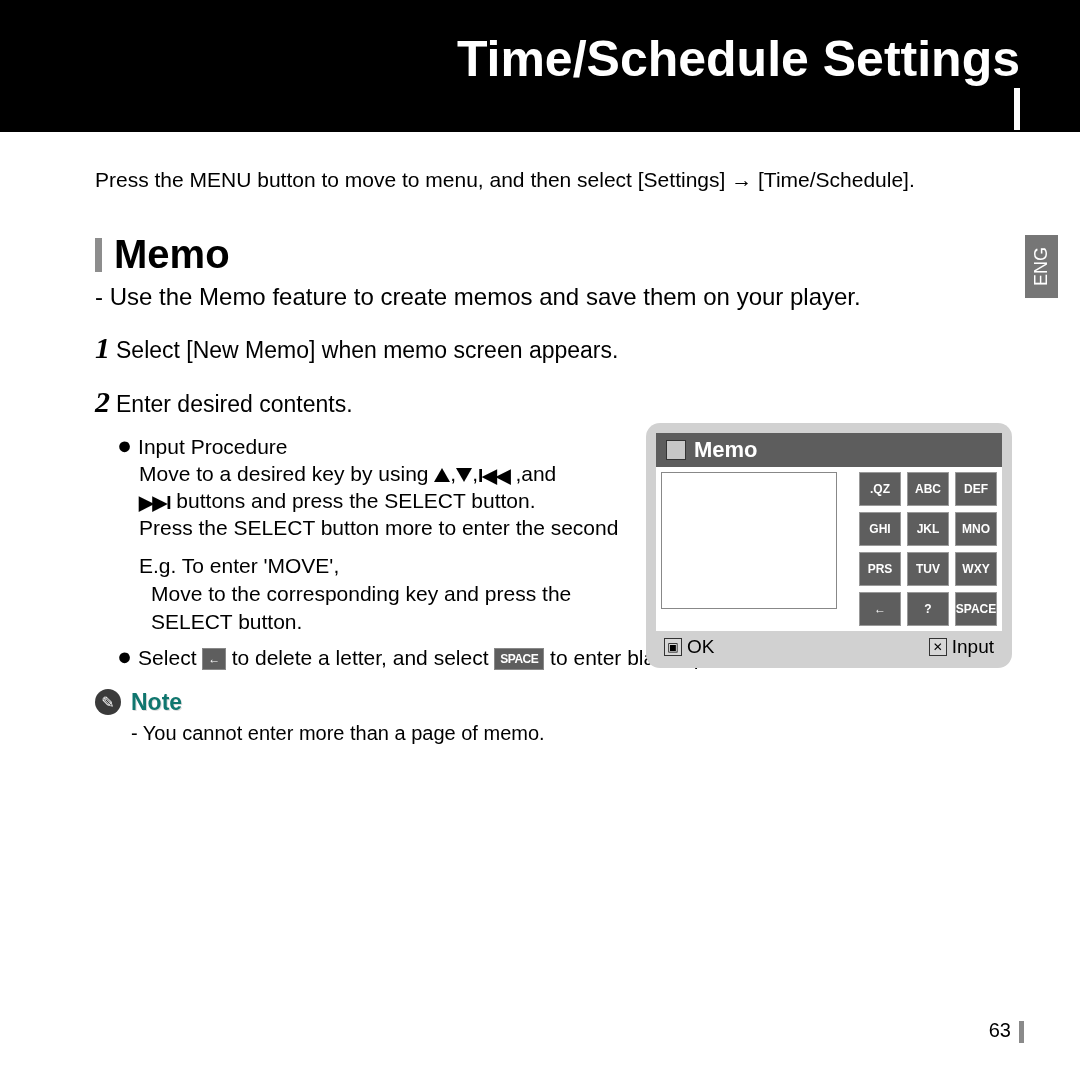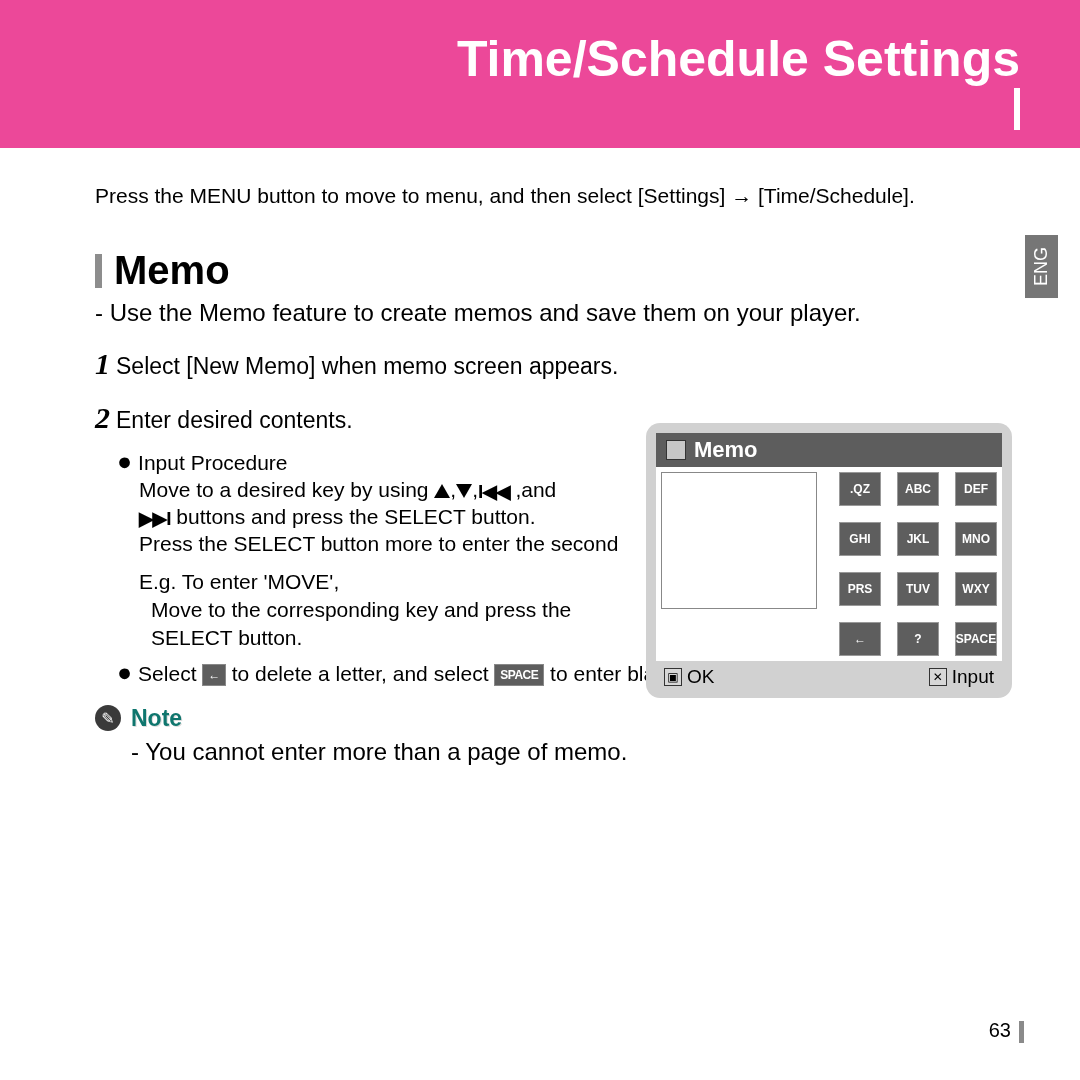--- a/index.html
+++ b/index.html
@@ -1,17 +1,17 @@
 <!DOCTYPE html>
 <html><head>
 <meta charset="utf-8">
 <style>
 body{margin:0;font-family:Arial,Helvetica,sans-serif;background:#fff;color:#000}
 .page{width:1080px;height:1080px;position:relative;overflow:hidden}
-.header{background:#ec4899;padding:30px 60px 18px;text-align:right}
+.header{background:#000000;padding:30px 60px 2px;text-align:right}
 .header h1{margin:0;color:#fff;font-size:50px;font-weight:bold}
 .hdr-bar{display:inline-block;width:6px;height:42px;background:#fff;vertical-align:middle;margin-left:12px}
 .content{padding:36px 70px 0 95px}
 .intro{font-size:21px;margin-bottom:40px}
 .sec-row{display:flex;align-items:center;margin-bottom:6px}
 .sec-bar{width:7px;height:34px;background:#8d8d8d;margin-right:12px}
 .sec-title{font-size:40px;font-weight:bold}
 .sub{font-size:24px;margin:2px 0 14px 0}
 .lang-tab{position:absolute;right:22px;top:235px;background:#767676;color:#fff;font-size:18px;writing-mode:vertical-rl;transform:rotate(180deg);padding:12px 6px}
 .steps{position:relative}
@@ -27,27 +27,27 @@
 .tri-down{width:0;height:0;border-left:8px solid transparent;border-right:8px solid transparent;border-top:14px solid #000}
 .skip{font-size:19px;font-weight:bold;letter-spacing:-1px}
 .key{display:inline-block;background:#5e5e5e;color:#fff;font-size:12px;font-weight:bold;padding:3px 5px;border:1px solid #888;vertical-align:middle;font-family:Arial;letter-spacing:-0.5px}
 .key-row{font-size:21px;margin:10px 0 18px 44px}
 .key-row .key{margin:0 3px}
 .sel-line{font-size:21px;margin:8px 0 18px 22px}
 .sel-line b{font-size:25px;margin-right:6px}
 .note-row{display:flex;align-items:center;margin-top:8px}
 .note-ic{width:26px;height:26px;border-radius:50%;background:#3a3a3a;color:#fff;display:flex;align-items:center;justify-content:center;font-size:16px;margin-right:10px}
 .note-t{font-size:23px;font-weight:bold;color:#0f766e;text-shadow:1px 1px 0 #ddd}
-.note-body{font-size:24px;margin:6px 0 0 36px}
+.note-body{font-size:20px;margin:6px 0 0 36px}
 .device{position:absolute;right:68px;top:423px;width:346px;background:#d1d1d1;border-radius:14px;padding:10px}
 .dev-hdr{background:#5d5d5d;color:#fff;font-size:22px;font-weight:bold;padding:4px 10px;display:flex;align-items:center}
 .dev-hdr .doc-ic{width:18px;height:18px;background:#c7c7c7;margin-right:8px;border:1px solid #333}
 .dev-body{display:flex;background:#fff;padding:5px}
 .dev-text{flex:1;background:#fff;border:1px solid #888;height:135px}
-.dev-keys{display:grid;grid-template-columns:repeat(3,1fr);grid-template-rows:repeat(4,1fr);gap:16px;margin-left:22px}
+.dev-keys{display:grid;grid-template-columns:repeat(3,1fr);grid-template-rows:repeat(4,1fr);gap:6px;margin-left:22px}
 .dk{background:#5e5e5e;color:#fff;font-size:12px;font-weight:bold;display:flex;align-items:center;justify-content:center;width:40px;height:32px;border:1px solid #999}
 .dev-foot{display:flex;justify-content:space-between;padding:5px 8px 0;font-size:19px}
 .dev-foot span{display:flex;align-items:center}
 .box-ic{width:16px;height:16px;border:1px solid #333;background:#d7d7d7;margin-right:5px;display:inline-flex;align-items:center;justify-content:center;font-size:12px}
 .pnum{position:absolute;right:56px;bottom:37px;font-size:20px}
 .pbar{display:inline-block;width:5px;height:22px;background:#8a8a8a;vertical-align:middle;margin-left:8px}
 </style>
 </head>
 <body>
 

